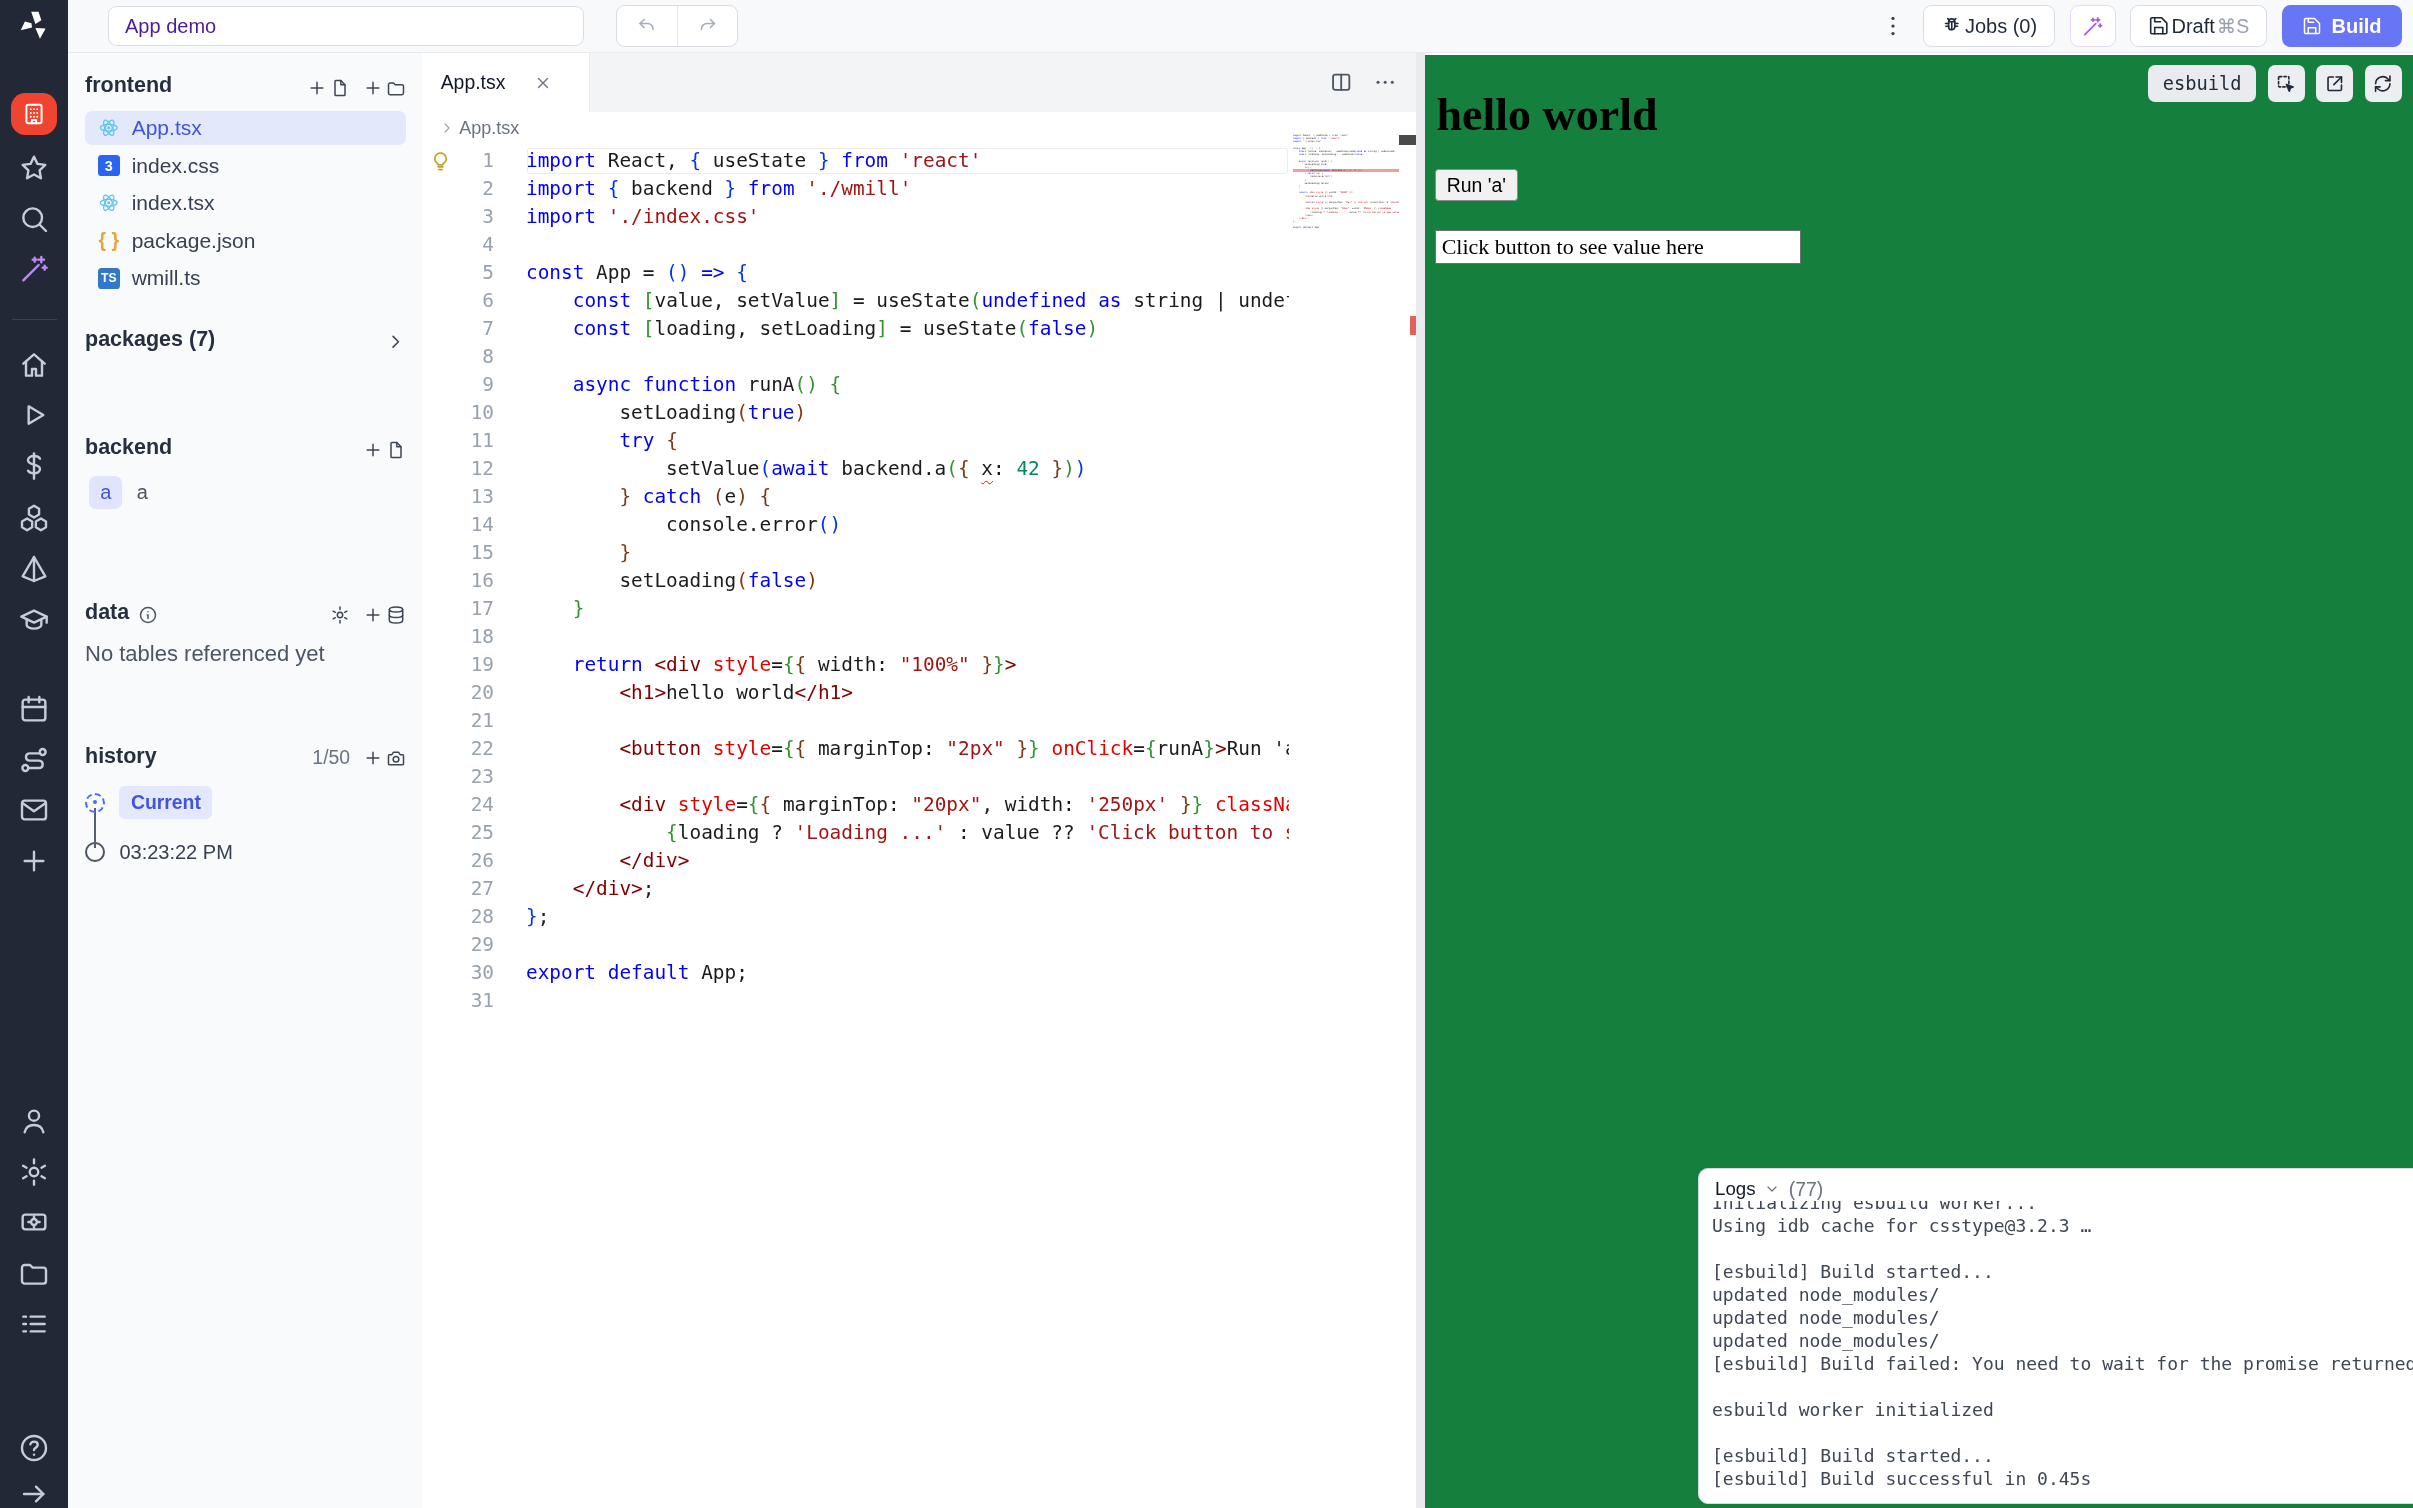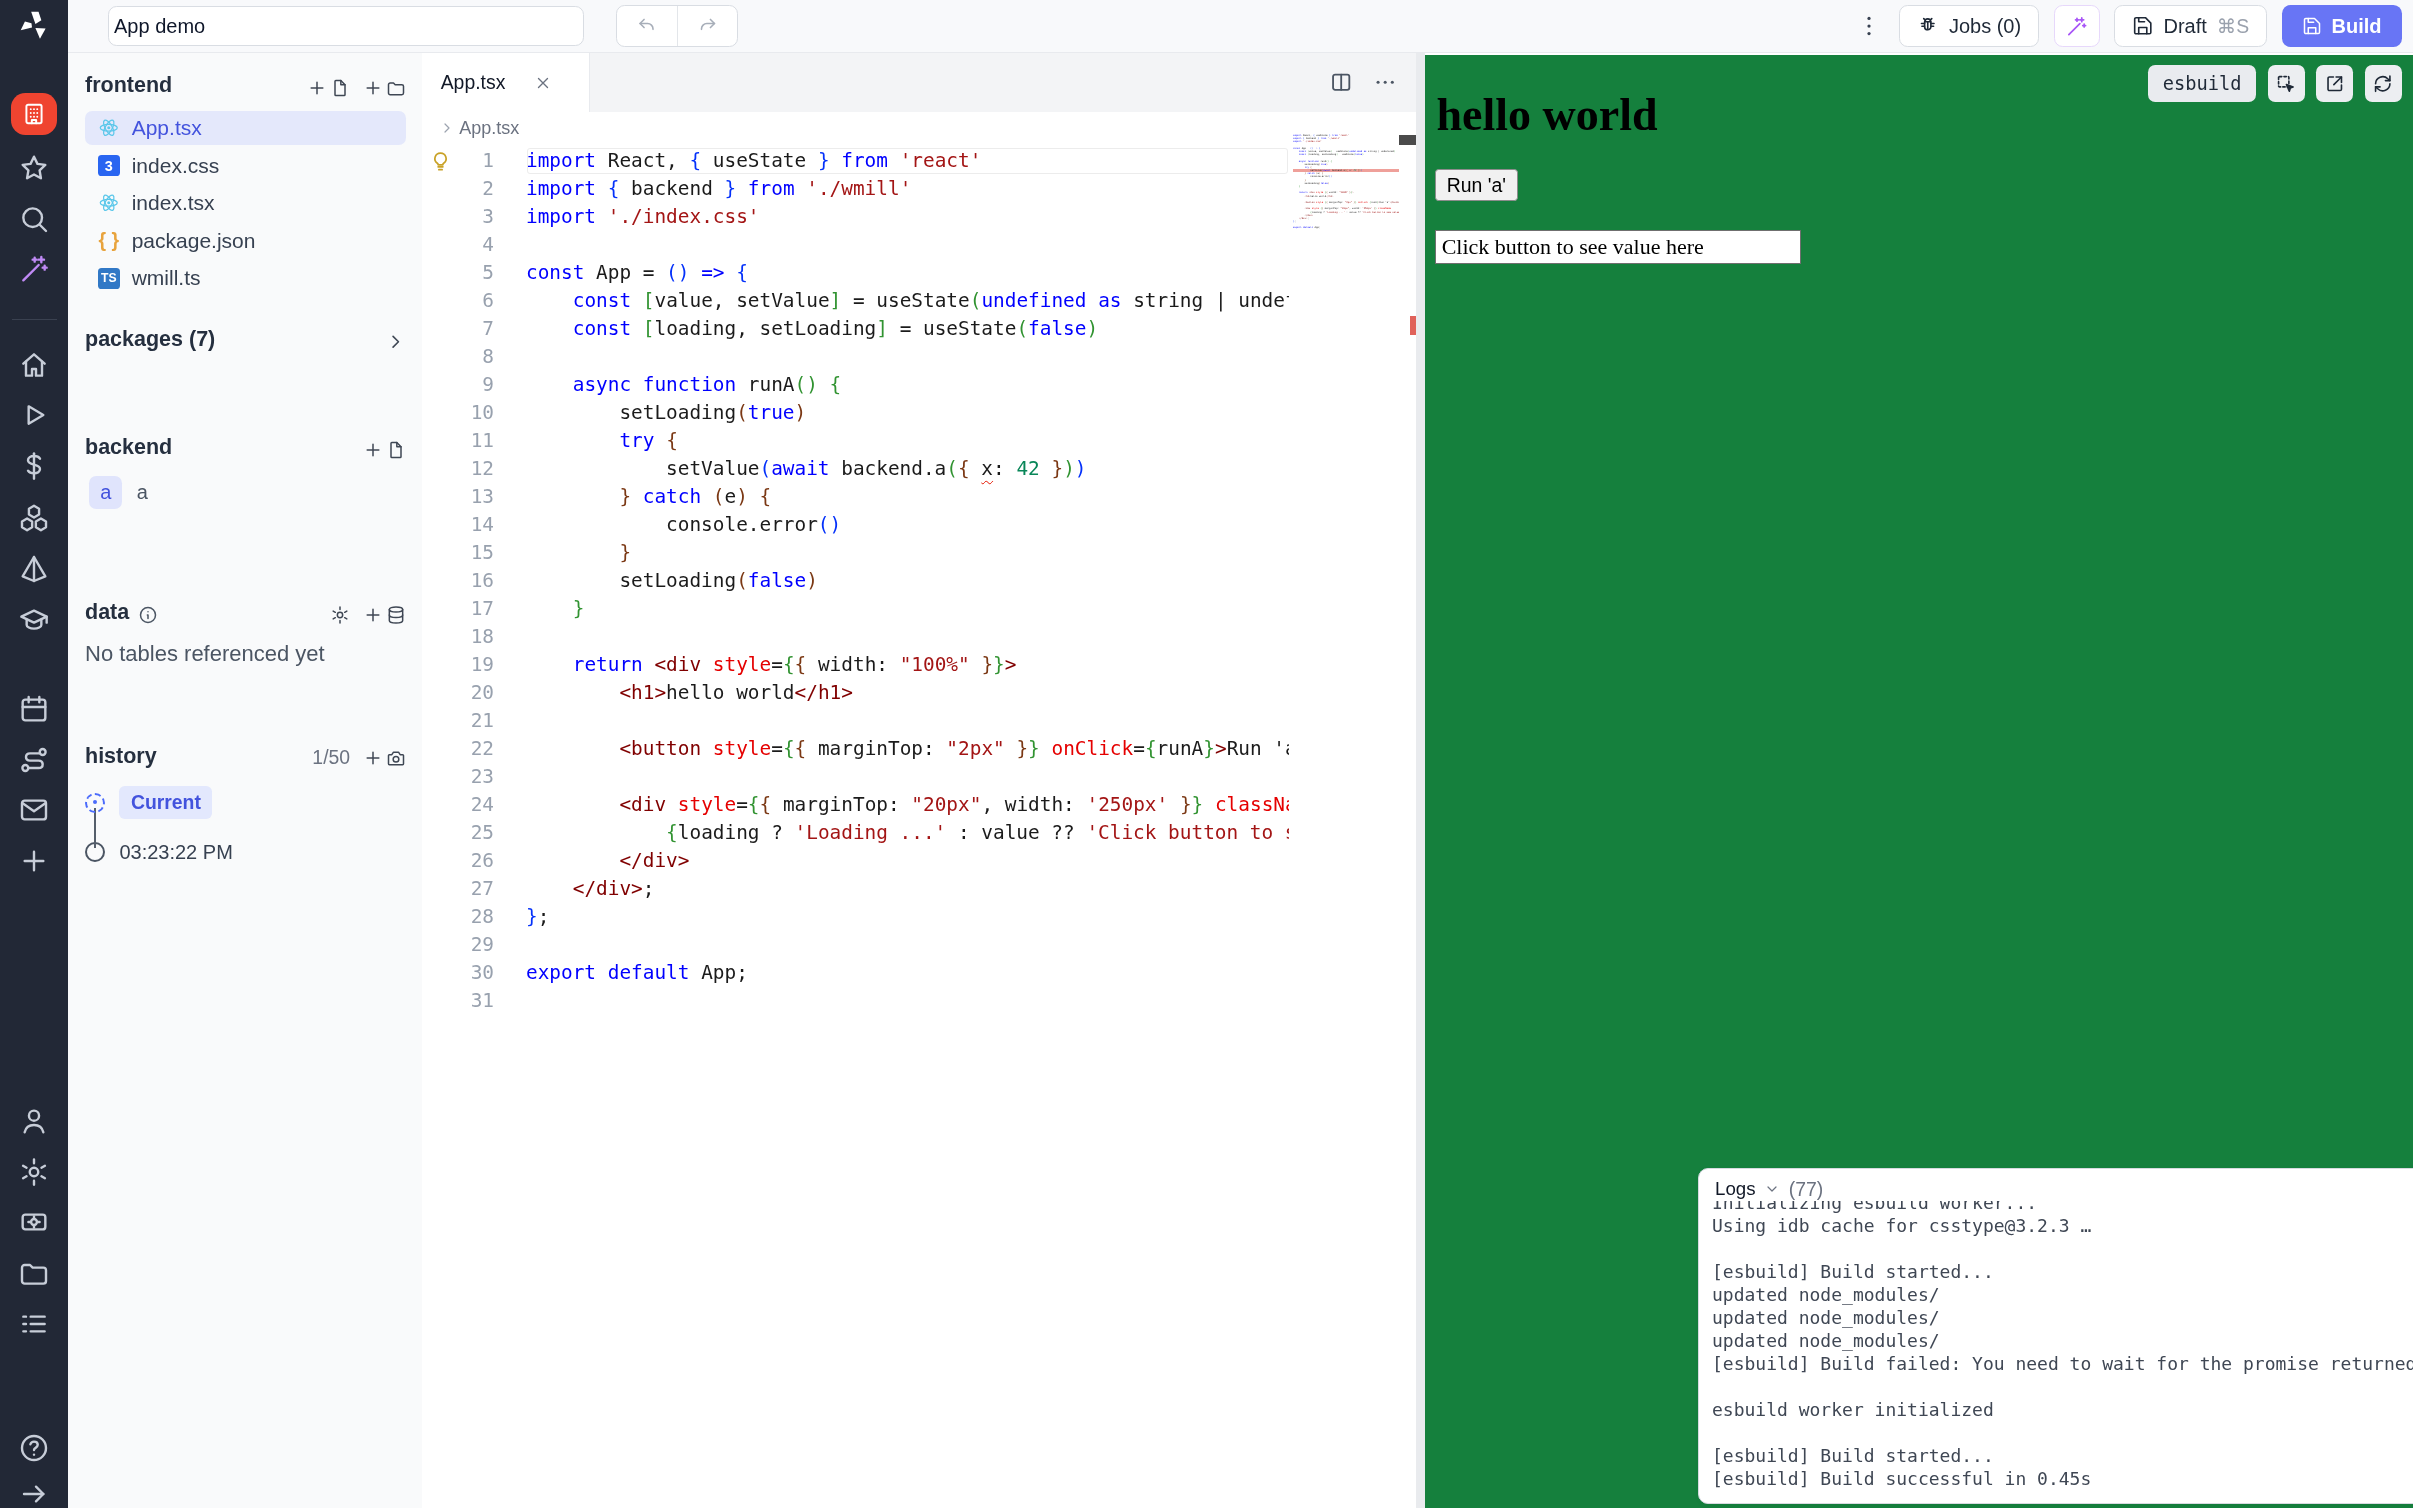--- a/index.html
+++ b/index.html
@@ -15,30 +15,30 @@
   .rail .ritem{position:absolute;left:18px;width:32px;height:32px;color:#c7cdd8;cursor:pointer}
   .rail .ws{left:10.8px;width:46px;height:42px;background:#ef4430;border-radius:14.4px;
             display:flex;align-items:center;justify-content:center;color:#fff}
   .rail .ws .ic{width:26px;height:26px}
   .rail .rdiv{position:absolute;left:11.5px;width:45px;height:1.4px;background:#3a4150}
 
   
   .topbar{position:absolute;left:68px;right:0;top:0;height:53px;background:#f8f9fb;
           border-bottom:1.4px solid #e8eaee;display:flex;align-items:center}
   .appname{margin-left:40px;width:476px;height:40px;background:#fff;border:1.4px solid #d9dde3;
-           border-radius:8.6px;font-size:20px;color:#0f172a;padding:0 5px;outline:none;
+           border-radius:8.6px;font-size:20px;color:#4c1d95;padding:0 16px;outline:none;
            font-family:"Liberation Sans",sans-serif}
   .histbtns{margin-left:32px;display:flex;border:1.4px solid #d9dde3;border-radius:8.6px;background:#fff;height:42px}
   .histbtns .hb{width:60px;display:flex;align-items:center;justify-content:center;color:#a7aeb9;cursor:pointer}
   .histbtns .hb+.hb{border-left:1.4px solid #e3e6ea}
   .histbtns .ic{width:21.5px;height:21.5px}
   .tspace{flex:1}
   .kebab{width:26px;height:26px;color:#374151;margin-right:17px;cursor:pointer}
   .tbtn{height:42px;border:1.4px solid #d9dde3;border-radius:8.6px;background:#fff;display:flex;
-        align-items:center;gap:10px;padding:0 17px;font-size:20px;color:#1f2937;cursor:pointer}
+        align-items:center;gap:2px;padding:0 17px;font-size:20px;color:#1f2937;cursor:pointer}
   .tbtn .ic{width:21.5px;height:21.5px}
   .wandbtn{width:46px;height:42px;border:1.4px solid #e7d8fb;border-radius:8.6px;background:#fff;
            display:flex;align-items:center;justify-content:center;color:#a855f7;margin-left:14.4px;cursor:pointer}
   .wandbtn .ic{width:23px;height:23px}
   .shortcut{color:#9aa1ad;font-size:19.4px}
   .deploy{margin-left:14.4px;margin-right:11.5px;background:#6875f5;border:none;color:#fff;height:42px;
           border-radius:8.6px;display:flex;align-items:center;gap:10px;padding:0 20px;font-size:20px;
           font-weight:600;cursor:pointer;font-family:"Liberation Sans",sans-serif}
   .deploy .ic{width:20px;height:20px}
   .mleft20{margin-left:14.4px}

